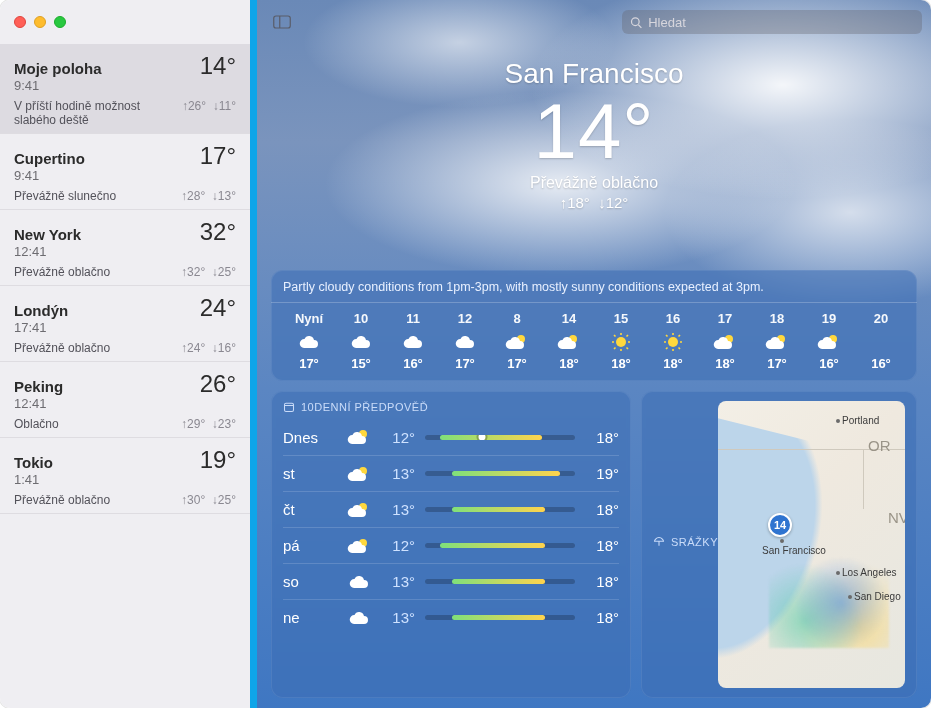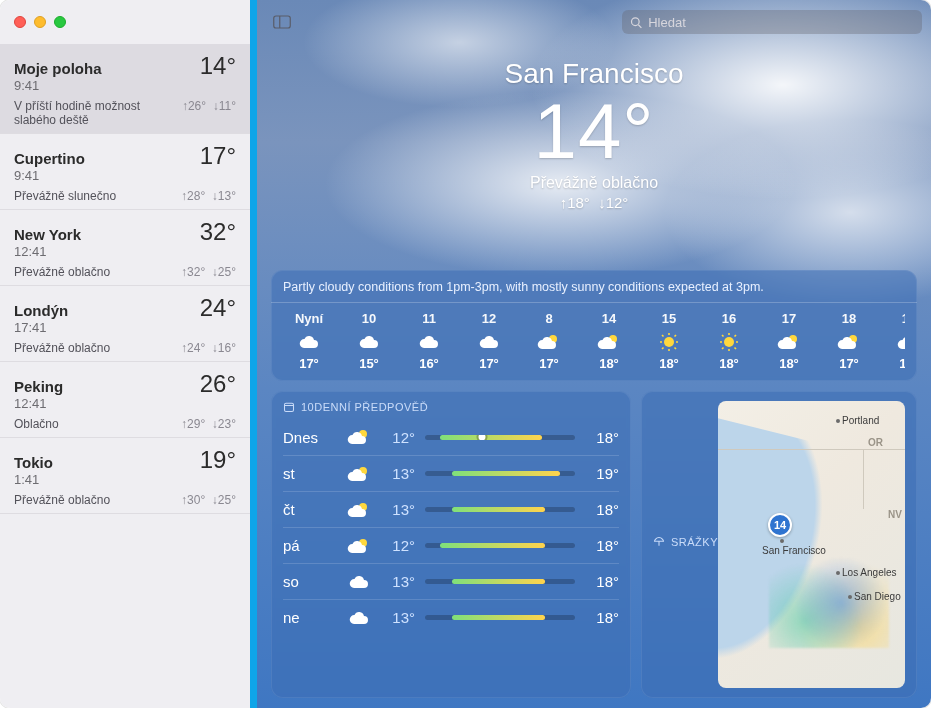--- a/index.html
+++ b/index.html
@@ -76,21 +76,21 @@
 .hero-hilo { font-size:15px; margin-top:2px; }
 .cards { position:absolute; left:14px; right:14px; top:270px; bottom:10px; display:flex; flex-direction:column; gap:10px;}
 .card {
   background: rgba(60,110,180,.55);
   border-radius:12px; padding:10px 12px;
   backdrop-filter: blur(2px);
   box-shadow: inset 0 0 0 1px rgba(255,255,255,.08);
 }
 .forecast-text { font-size:12.5px; color:#e8f0ff; }
 .hr { border:0; border-top:1px solid rgba(255,255,255,.22); margin:8px -12px; }
-.hourly { display:flex; gap:8px; overflow:hidden;}
+.hourly { display:flex; gap:0; overflow:hidden;}
 .hour { flex: 0 0 52px; text-align:center; font-size:13px; }
 .hour .t { opacity:.95; font-weight:600; }
 .hour .ic { margin:6px 0 4px; height:20px; display:flex; align-items:center; justify-content:center;}
 .hour .v { font-weight:600; }
 .row2 { display:flex; gap:10px; min-height:0; flex:1;}
 .card-header { display:flex; align-items:center; gap:6px; font-size:11px; letter-spacing:.5px; color:#d7e6ff; opacity:.9; margin-bottom:6px;}
 .tenday { flex:1; display:flex; flex-direction:column; }
 .day { display:flex; align-items:center; gap:10px; height:36px; border-top:1px solid rgba(255,255,255,.15);}
 .day:first-of-type { border-top:0;}
 .day .dn { width:54px; font-size:15px; }
@@ -112,21 +112,21 @@
 .precip {
   position:absolute; right:16px; bottom:40px; width:120px; height:90px;
   background:
     radial-gradient(circle at 60% 50%, rgba(80,140,230,.55), rgba(80,140,230,0) 55%),
     radial-gradient(circle at 30% 70%, rgba(70,200,160,.55), rgba(70,200,160,0) 55%),
     radial-gradient(circle at 75% 75%, rgba(255,210,80,.5), rgba(255,210,80,0) 55%);
   filter:blur(1px);
 }
 .city-dot { position:absolute; width:4px; height:4px; background:#6b6b6b; border-radius:50%;}
 .city-lbl { position:absolute; font-size:10px; color:#3b3b3b; white-space:nowrap;}
-.state-lbl { position:absolute; font-size:10px; color:#9a9488;font-weight:bold; }
+.state-lbl { position:absolute; font-size:15px; color:#9a9488; }
 .pin {
   position:absolute; width:24px; height:24px; border-radius:50%;
   background:#2f74d0; color:#fff; font-size:11px; font-weight:700;
   display:flex; align-items:center; justify-content:center;
   border:2px solid #fff; box-shadow:0 1px 3px rgba(0,0,0,.3);
 }
 
 .svg-icon { width:18px; height:18px; }
 .cloud { fill:#fff; }
 .sun { fill:#ffd83d; }

